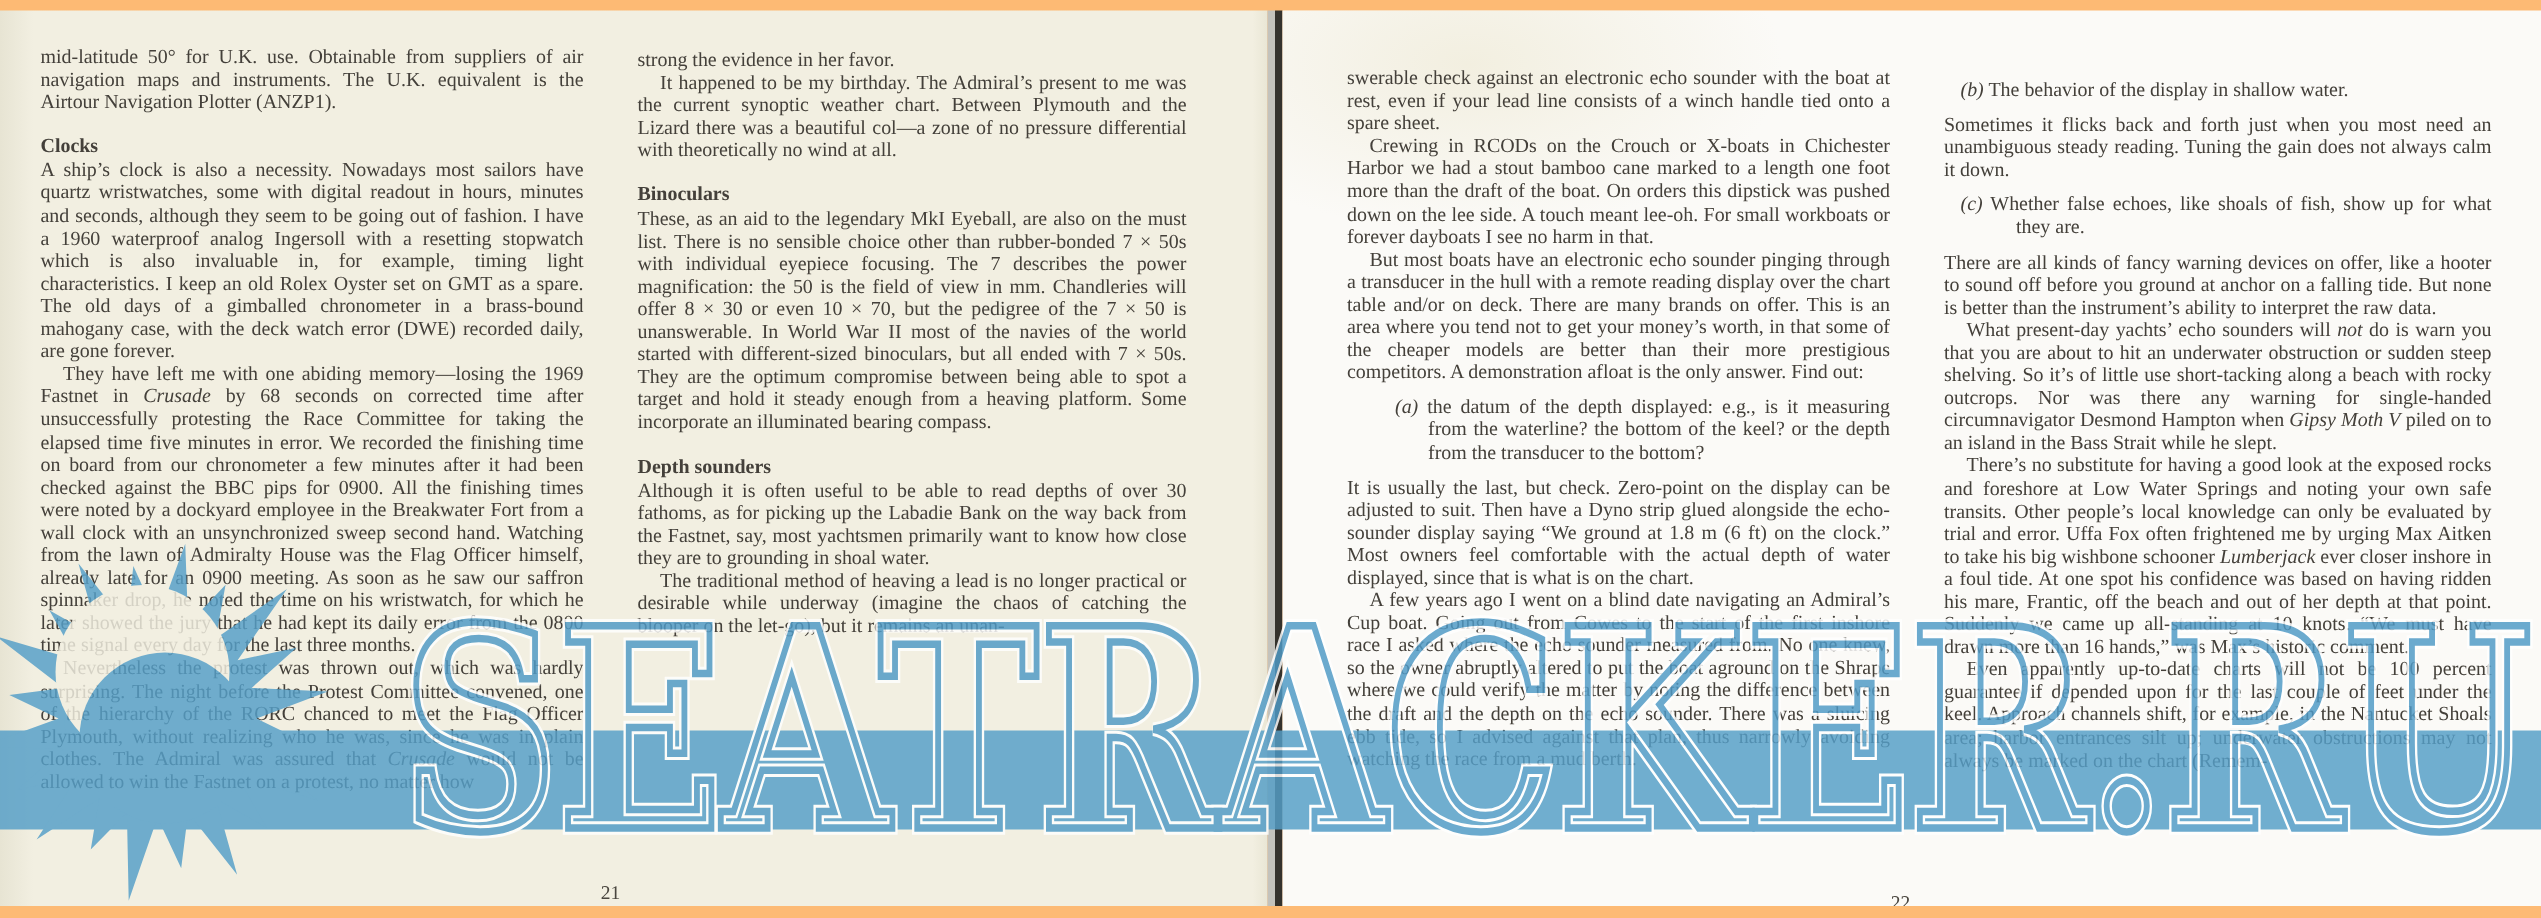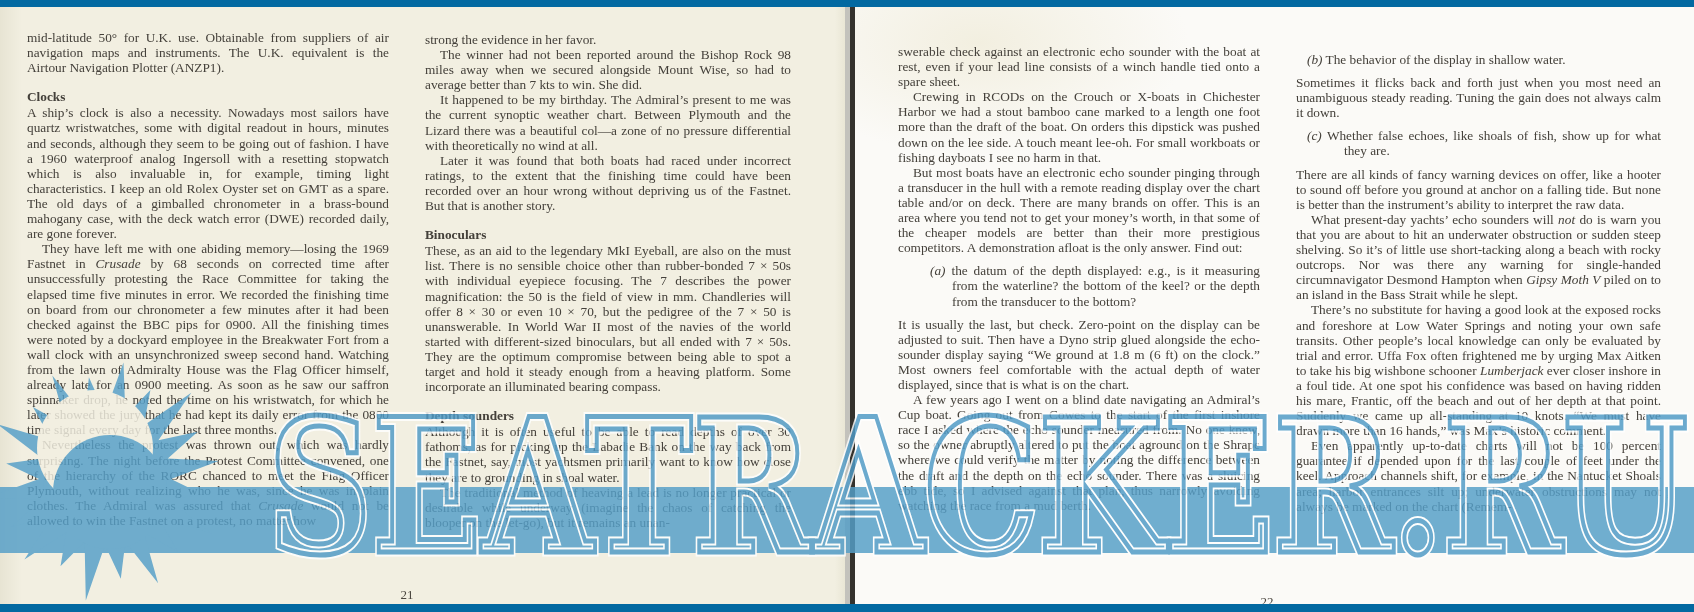--- a/index.html
+++ b/index.html
@@ -1,16 +1,16 @@
 <!DOCTYPE html>
 <html><head>
 <meta charset="utf-8">
 <style>
   html,body{margin:0;padding:0;background:#45443f;}
-  .stage{position:relative;width:1694px;height:612px;background:#0369a1;overflow:hidden;
+  .stage{position:relative;width:1694px;height:612px;background:#fdba74;overflow:hidden;
          font-family:"Liberation Serif",serif;}
   .page{position:absolute;overflow:hidden;}
   .page-left{left:0;top:7px;width:845px;height:597px;
     background:linear-gradient(90deg,#e7e4d3 0,#f2efe1 22px,#f2efe1 calc(100% - 10px),#e9e6d5 100%);}
   .page-right{left:855px;top:7px;width:884px;height:597px;
     background:#fbfaf7;
     background-image:radial-gradient(ellipse 300px 160px at 14% 6%, rgba(240,236,218,.8) 0%, rgba(240,236,218,0) 70%);}
   .seam-gap{position:absolute;left:845px;top:7px;width:5px;height:597px;background:#c3c2bc;}
   .seam-border{position:absolute;left:850px;top:7px;width:5px;height:597px;background:#34322d;}
   .col{position:absolute;font-size:13.3px;line-height:15.1px;color:#44403a;}
@@ -33,39 +33,37 @@
   <div class="page page-left">
     <div class="col" style="left:27px;top:23px;width:362px;">
         <p class="cont">mid-latitude 50° for U.K. use. Obtainable from suppliers of air navigation maps and instruments. The U.K. equivalent is the Airtour Navigation Plotter (ANZP1).</p>
         <div class="h">Clocks</div>
         <p class="cont">A ship’s clock is also a necessity. Nowadays most sailors have quartz wristwatches, some with digital readout in hours, minutes and seconds, although they seem to be going out of fashion. I have a 1960 waterproof analog Ingersoll with a resetting stopwatch which is also invaluable in, for example, timing light characteristics. I keep an old Rolex Oyster set on GMT as a spare. The old days of a gimballed chronometer in a brass-bound mahogany case, with the deck watch error (DWE) recorded daily, are gone forever.</p>
         <p class="ind">They have left me with one abiding memory—losing the 1969 Fastnet in <i>Crusade</i> by 68 seconds on corrected time after unsuccessfully protesting the Race Committee for taking the elapsed time five minutes in error. We recorded the finishing time on board from our chronometer a few minutes after it had been checked against the BBC pips for 0900. All the finishing times were noted by a dockyard employee in the Breakwater Fort from a wall clock with an unsynchronized sweep second hand. Watching from the lawn of Admiralty House was the Flag Officer himself, already late for an 0900 meeting. As soon as he saw our saffron spinnaker drop, he noted the time on his wristwatch, for which he later showed the jury that he had kept its daily error from the 0800 time signal every day for the last three months.</p>
         <p class="ind">Nevertheless the protest was thrown out, which was hardly surprising. The night before the Protest Committee convened, one of the hierarchy of the RORC chanced to meet the Flag Officer Plymouth, without realizing who he was, since he was in plain clothes. The Admiral was assured that <i>Crusade</i> would not be allowed to win the Fastnet on a protest, no matter how</p>
       </div>
     <div class="col" style="left:425px;top:25px;width:366px;">
         <p class="cont">strong the evidence in her favor.</p>
-        <p class="ind">The winner had not been reported around the Bishop Rock 98 miles away when we secured alongside Mount Wise, so had to average better than 7 kts to win. She did.</p>
         <p class="ind">It happened to be my birthday. The Admiral’s present to me was the current synoptic weather chart. Between Plymouth and the Lizard there was a beautiful col—a zone of no pressure differential with theoretically no wind at all.</p>
-        <p class="ind">Later it was found that both boats had raced under incorrect ratings, to the extent that the finishing time could have been recorded over an hour wrong without depriving us of the Fastnet. But that is another story.</p>
         <div class="h">Binoculars</div>
         <p class="cont">These, as an aid to the legendary MkI Eyeball, are also on the must list. There is no sensible choice other than rubber-bonded 7 × 50s with individual eyepiece focusing. The 7 describes the power magnification: the 50 is the field of view in mm. Chandleries will offer 8 × 30 or even 10 × 70, but the pedigree of the 7 × 50 is unanswerable. In World War II most of the navies of the world started with different-sized binoculars, but all ended with 7 × 50s. They are the optimum compromise between being able to spot a target and hold it steady enough from a heaving platform. Some incorporate an illuminated bearing compass.</p>
         <div class="h">Depth sounders</div>
         <p class="cont">Although it is often useful to be able to read depths of over 30 fathoms, as for picking up the Labadie Bank on the way back from the Fastnet, say, most yachtsmen primarily want to know how close they are to grounding in shoal water.</p>
         <p class="ind">The traditional method of heaving a lead is no longer practical or desirable while underway (imagine the chaos of catching the blooper on the let-go), but it remains an unan-</p>
       </div>
     <div class="pagenum" style="left:392px;top:549px;width:30px;text-align:center;">21</div>
   </div>
 
   <div class="seam-gap"></div>
   <div class="seam-border"></div>
 
   <div class="page page-right">
     <div class="col" style="left:43px;top:37px;width:362px;">
         <p class="cont">swerable check against an electronic echo sounder with the boat at rest, even if your lead line consists of a winch handle tied onto a spare sheet.</p>
-        <p class="ind">Crewing in RCODs on the Crouch or X-boats in Chichester Harbor we had a stout bamboo cane marked to a length one foot more than the draft of the boat. On orders this dipstick was pushed down on the lee side. A touch meant lee-oh. For small workboats or fishing dayboats I see no harm in that.</p>
+        <p class="ind">Crewing in RCODs on the Crouch or X-boats in Chichester Harbor we had a stout bamboo cane marked to a length one foot more than the draft of the boat. On orders this dipstick was pushed down on the lee side. A touch meant lee-oh. For small workboats or forever dayboats I see no harm in that.</p>
         <p class="ind">But most boats have an electronic echo sounder pinging through a transducer in the hull with a remote reading display over the chart table and/or on deck. There are many brands on offer. This is an area where you tend not to get your money’s worth, in that some of the cheaper models are better than their more prestigious competitors. A demonstration afloat is the only answer. Find out:</p>
         <p class="li"><i>(a)</i>  the datum of the depth displayed: e.g., is it measuring from the waterline? the bottom of the keel? or the depth from the transducer to the bottom?</p>
         <p class="cont">It is usually the last, but check. Zero-point on the display can be adjusted to suit. Then have a Dyno strip glued alongside the echo-sounder display saying “We ground at 1.8 m (6 ft) on the clock.” Most owners feel comfortable with the actual depth of water displayed, since that is what is on the chart.</p>
         <p class="ind">A few years ago I went on a blind date navigating an Admiral’s Cup boat. Going out from Cowes to the start of the first inshore race I asked where the echo sounder measured from. No one knew, so the owner abruptly altered to put the boat aground on the Shrape where we could verify the matter by noting the difference between the draft and the depth on the echo sounder. There was a sluicing ebb tide, so I advised against that plan, thus narrowly avoiding watching the race from a mud berth.</p>
       </div>
     <div class="col" style="left:441px;top:37px;width:365px;">
         <p class="li2"><i>(b)</i>  The behavior of the display in shallow water.</p>
         <p class="cont">Sometimes it flicks back and forth just when you most need an unambiguous steady reading. Tuning the gain does not always calm it down.</p>
         <p class="li2"><i>(c)</i>  Whether false echoes, like shoals of fish, show up for what they are.</p>
         <p class="cont">There are all kinds of fancy warning devices on offer, like a hooter to sound off before you ground at anchor on a falling tide. But none is better than the instrument’s ability to interpret the raw data.</p>

